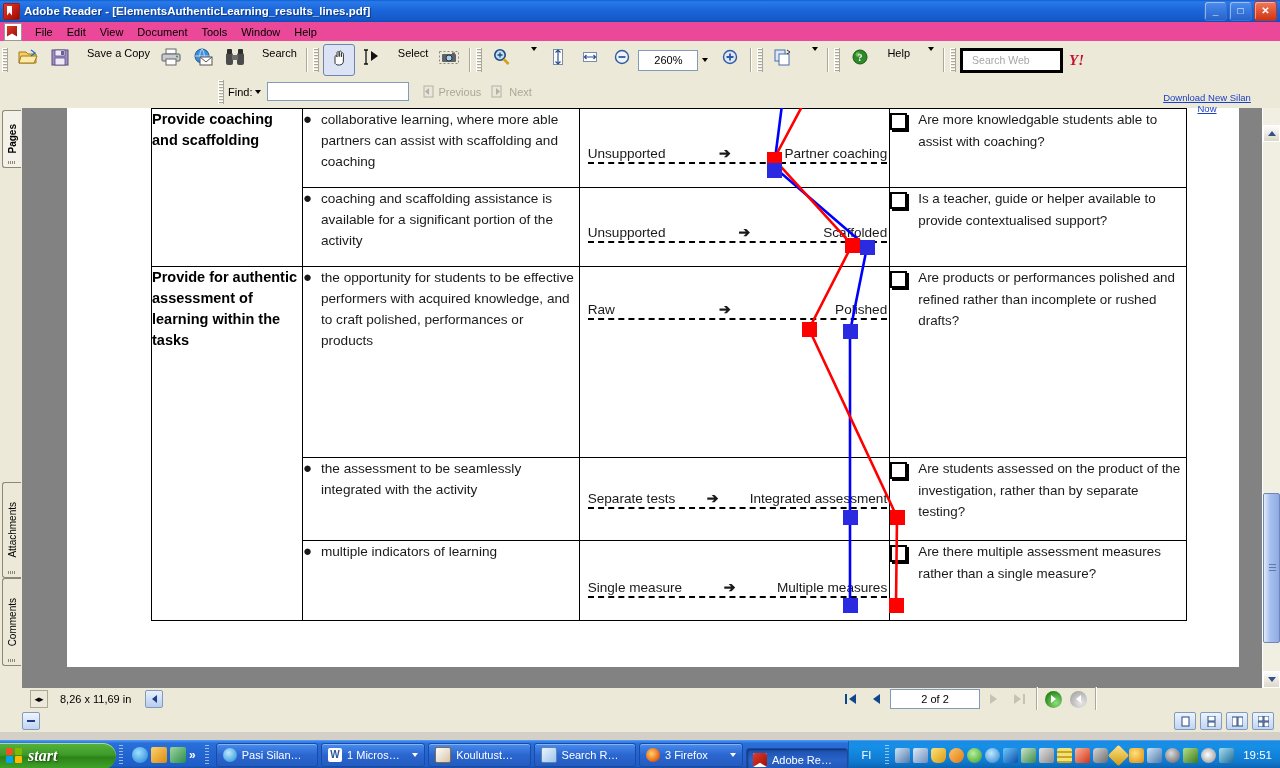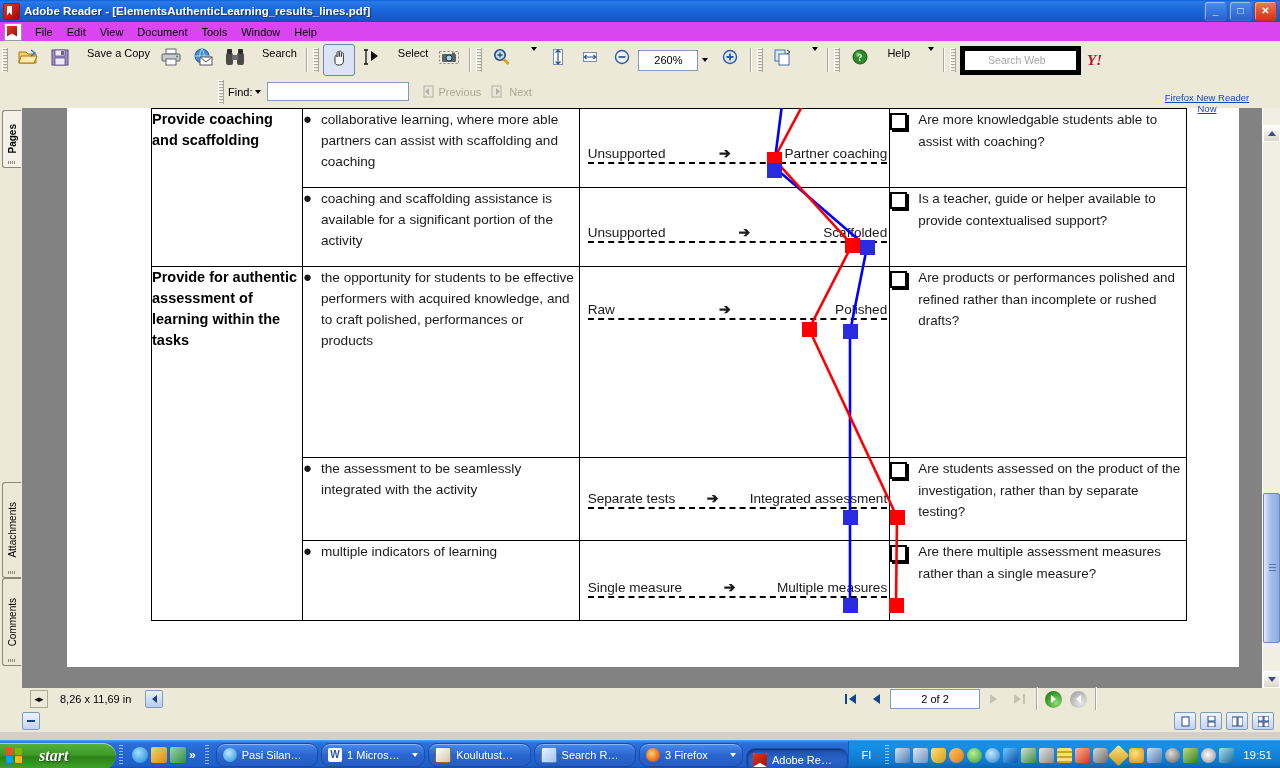--- a/index.html
+++ b/index.html
@@ -42,21 +42,21 @@
     background:linear-gradient(to bottom,#4b8df0,#2663c8);
     display:flex;align-items:center;justify-content:center;
     color:#fff;font-size:10px;font-weight:bold;line-height:1;
     box-shadow:inset 1px 1px 0 rgba(255,255,255,.45);
   }
   .tbtn.close{background:linear-gradient(to bottom,#f07a5a,#d03515);border-color:#b33;}
 
   
   .menubar{
     position:absolute;left:0;top:22px;width:1280px;height:19px;
-    background:#d946ef;display:flex;align-items:center;
+    background:#ec4899;display:flex;align-items:center;
     border-bottom:1px solid #e3e0d2;
   }
   .menu-doc-ico{
     width:16px;height:16px;margin:0 6px 0 4px;position:relative;flex:none;
     background:#fff;border:1px solid #999;
   }
   .menu-doc-ico:after{
     content:"";position:absolute;left:2px;top:2px;width:10px;height:11px;
     background:linear-gradient(135deg,#e03a2a,#9c1008);
     clip-path:polygon(0 0,100% 0,100% 100%,50% 72%,0 100%);
@@ -78,22 +78,22 @@
   .ico{width:22px;height:20px;position:relative;flex:none;display:block;}
 
   .caret{width:0;height:0;border-left:3px solid transparent;border-right:3px solid transparent;border-top:4px solid #000;margin-left:2px;}
 
   
   .zoombox{
     width:58px;height:19px;border:1px solid #7f9db9;background:#fff;
     display:flex;align-items:center;justify-content:center;font-size:11px;color:#000;
   }
   .searchweb{
-    width:88px;height:19px;border:5px solid #000000;background:#fff;
-    display:flex;align-items:center;padding-left:23px;font-size:10.5px;color:#a6a6a6;
+    width:88px;height:19px;border:3px solid #000000;background:#fff;
+    display:flex;align-items:center;padding-left:9px;font-size:10.5px;color:#a6a6a6;
   }
   .yahoo{font-weight:bold;color:#c41230;font-size:15px;font-family:"Liberation Serif",serif;font-style:italic;margin:0 6px;}
 
   .promo{
     position:absolute;right:4px;top:46px;width:136px;height:30px;
     border:1px solid #9a958c;background:#fff;overflow:hidden;
     display:flex;align-items:center;justify-content:center;
   }
   .promo:after{
     content:"";position:absolute;right:-14px;top:-10px;width:46px;height:48px;
@@ -217,35 +217,35 @@
 
   
   .taskbar{
     position:absolute;left:0;top:740px;width:1280px;height:28px;
     background:linear-gradient(to bottom,#3f8cf3 0%,#2a6fd8 9%,#2264d0 50%,#1e5ec9 88%,#14479e 100%);
     border-top:1px solid #4a9bf5;display:flex;align-items:center;
   }
   .startbtn{
     height:26px;min-width:92px;margin:1px 0 0 0;padding:0 18px 0 6px;
     background:linear-gradient(to bottom,#55b33b 0%,#3f9a28 45%,#2c8318 55%,#41a52b 100%);
-    border-radius:0 13px 13px 0;display:flex;align-items:center;gap:16px;
+    border-radius:0 13px 13px 0;display:flex;align-items:center;gap:5px;
     box-shadow:inset 0 1px 0 rgba(255,255,255,.5);
   }
   .startbtn .flag{width:17px;height:16px;position:relative;flex:none;}
   .startbtn .flag i{position:absolute;width:7px;height:7px;border-radius:1px;}
   .starttext{color:#fff;font-size:16px;font-weight:bold;font-style:italic;font-family:"Liberation Serif",serif;text-shadow:1px 1px 2px rgba(0,0,0,.5);}
   .qlaunch{display:flex;align-items:center;gap:3px;padding:0 6px;height:24px;}
   .qgrip{width:4px;height:20px;
     background:repeating-linear-gradient(to bottom,rgba(255,255,255,.55) 0 1px,transparent 1px 3px);margin:0 3px;}
   .qicon{width:16px;height:16px;border-radius:2px;position:relative;}
   .taskitems{display:flex;align-items:center;gap:3px;margin-left:4px;flex:1;overflow:hidden;}
   .titem{
     height:22px;min-width:0;padding:0 6px;display:flex;align-items:center;gap:5px;
     background:linear-gradient(to bottom,#4a8cef,#2a66cf 50%,#245cc0);
-    border:1px solid #1b4aa5;border-radius:9px;color:#fff;font-size:11px;white-space:nowrap;
+    border:1px solid #1b4aa5;border-radius:3px;color:#fff;font-size:11px;white-space:nowrap;
     box-shadow:inset 0 1px 0 rgba(255,255,255,.35);
   }
   .titem.active{background:linear-gradient(to bottom,#1b4fae,#2a63c8 50%,#1e54b4);box-shadow:inset 1px 1px 2px rgba(0,0,0,.4);}
   .titem .ti{width:14px;height:14px;flex:none;border-radius:2px;position:relative;}
   .tray{
     margin-left:auto;height:28px;display:flex;align-items:center;gap:3px;padding:0 6px 0 8px;
     background:linear-gradient(to bottom,#1b8ae0 0%,#168fe6 20%,#0f79cf 75%,#0b60ad 100%);
     border-left:1px solid #1260b5;
   }
   .lang{color:#fff;font-size:11px;padding:0 8px 0 4px;}
@@ -423,21 +423,21 @@
     </div>
 
     <div class="sep"></div>
     <div class="grip"></div>
 
     <div class="searchweb">Search Web</div>
     <div class="yahoo">Y!</div>
 
     <div class="promo">
       <a>
-        <span>Firefox New Reader</span><br>
+        <span>Download New Silan</span><br>
         <span>Now</span>
       </a>
     </div>
   </div>
 
   <div class="toolbar2">
     <div class="findbar">
       <div class="grip"></div>
       <span class="findlbl">Find:</span>
       <div class="caret" style="margin-left:3px;"></div>

